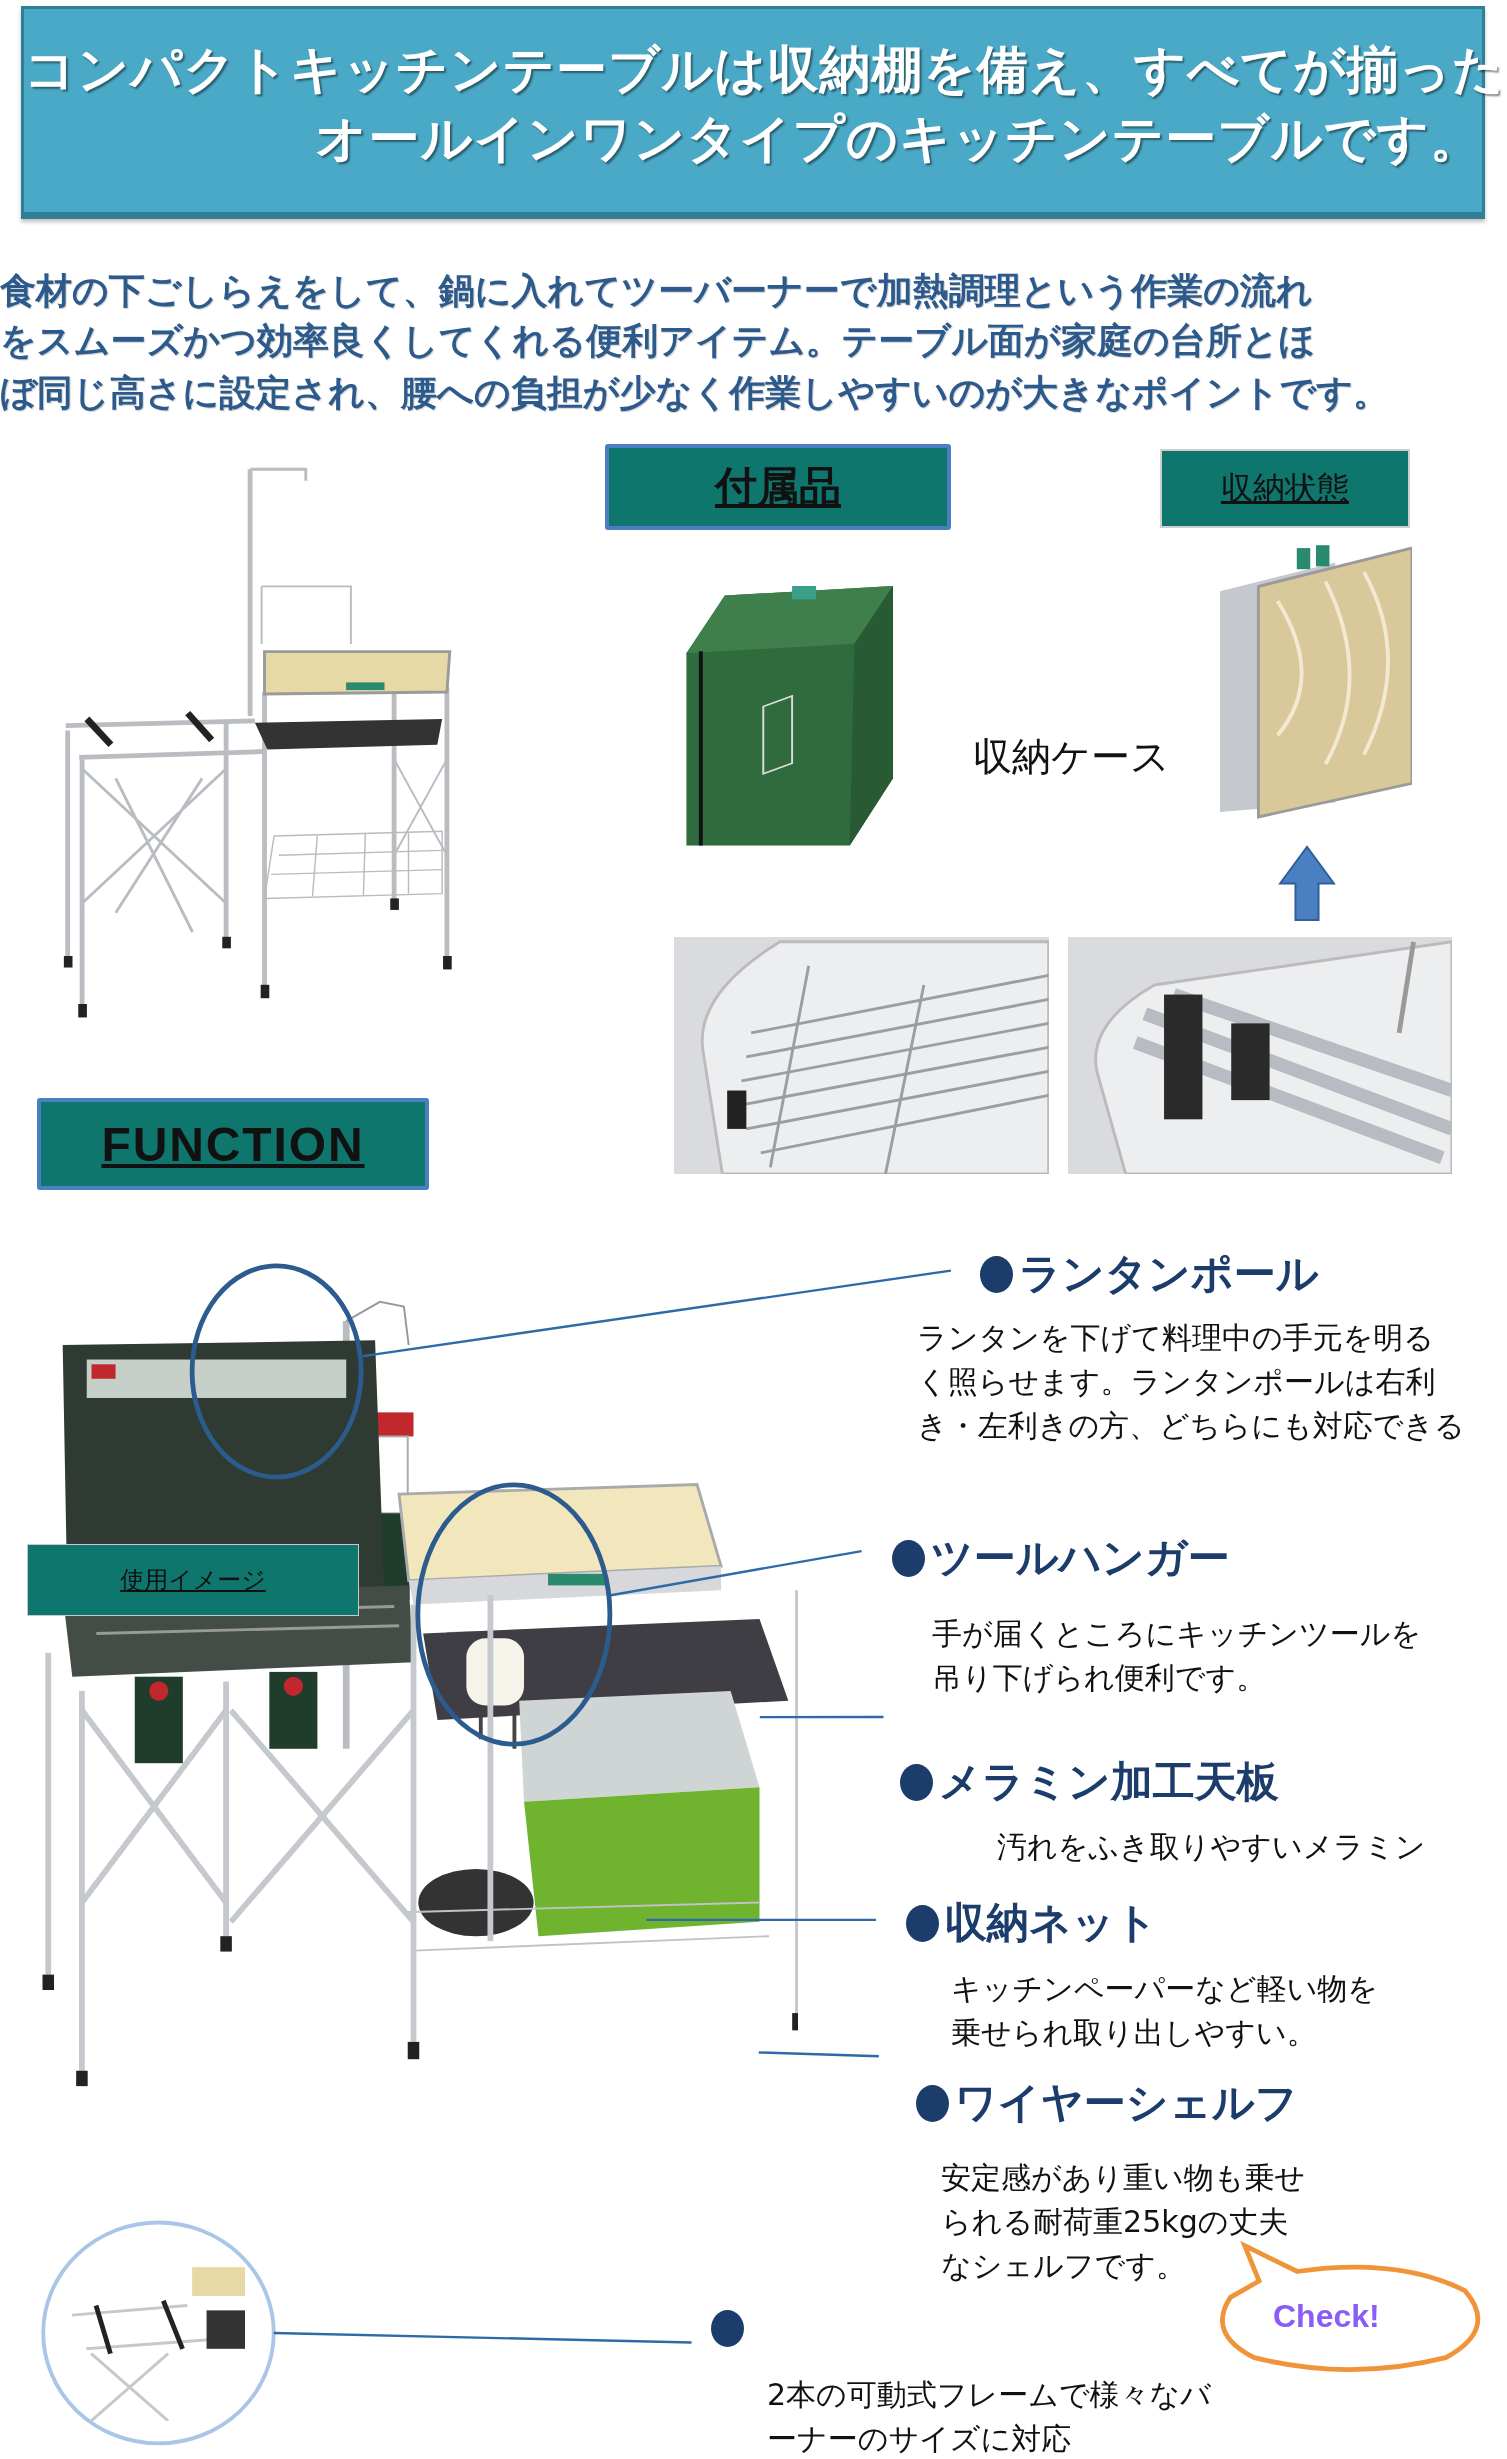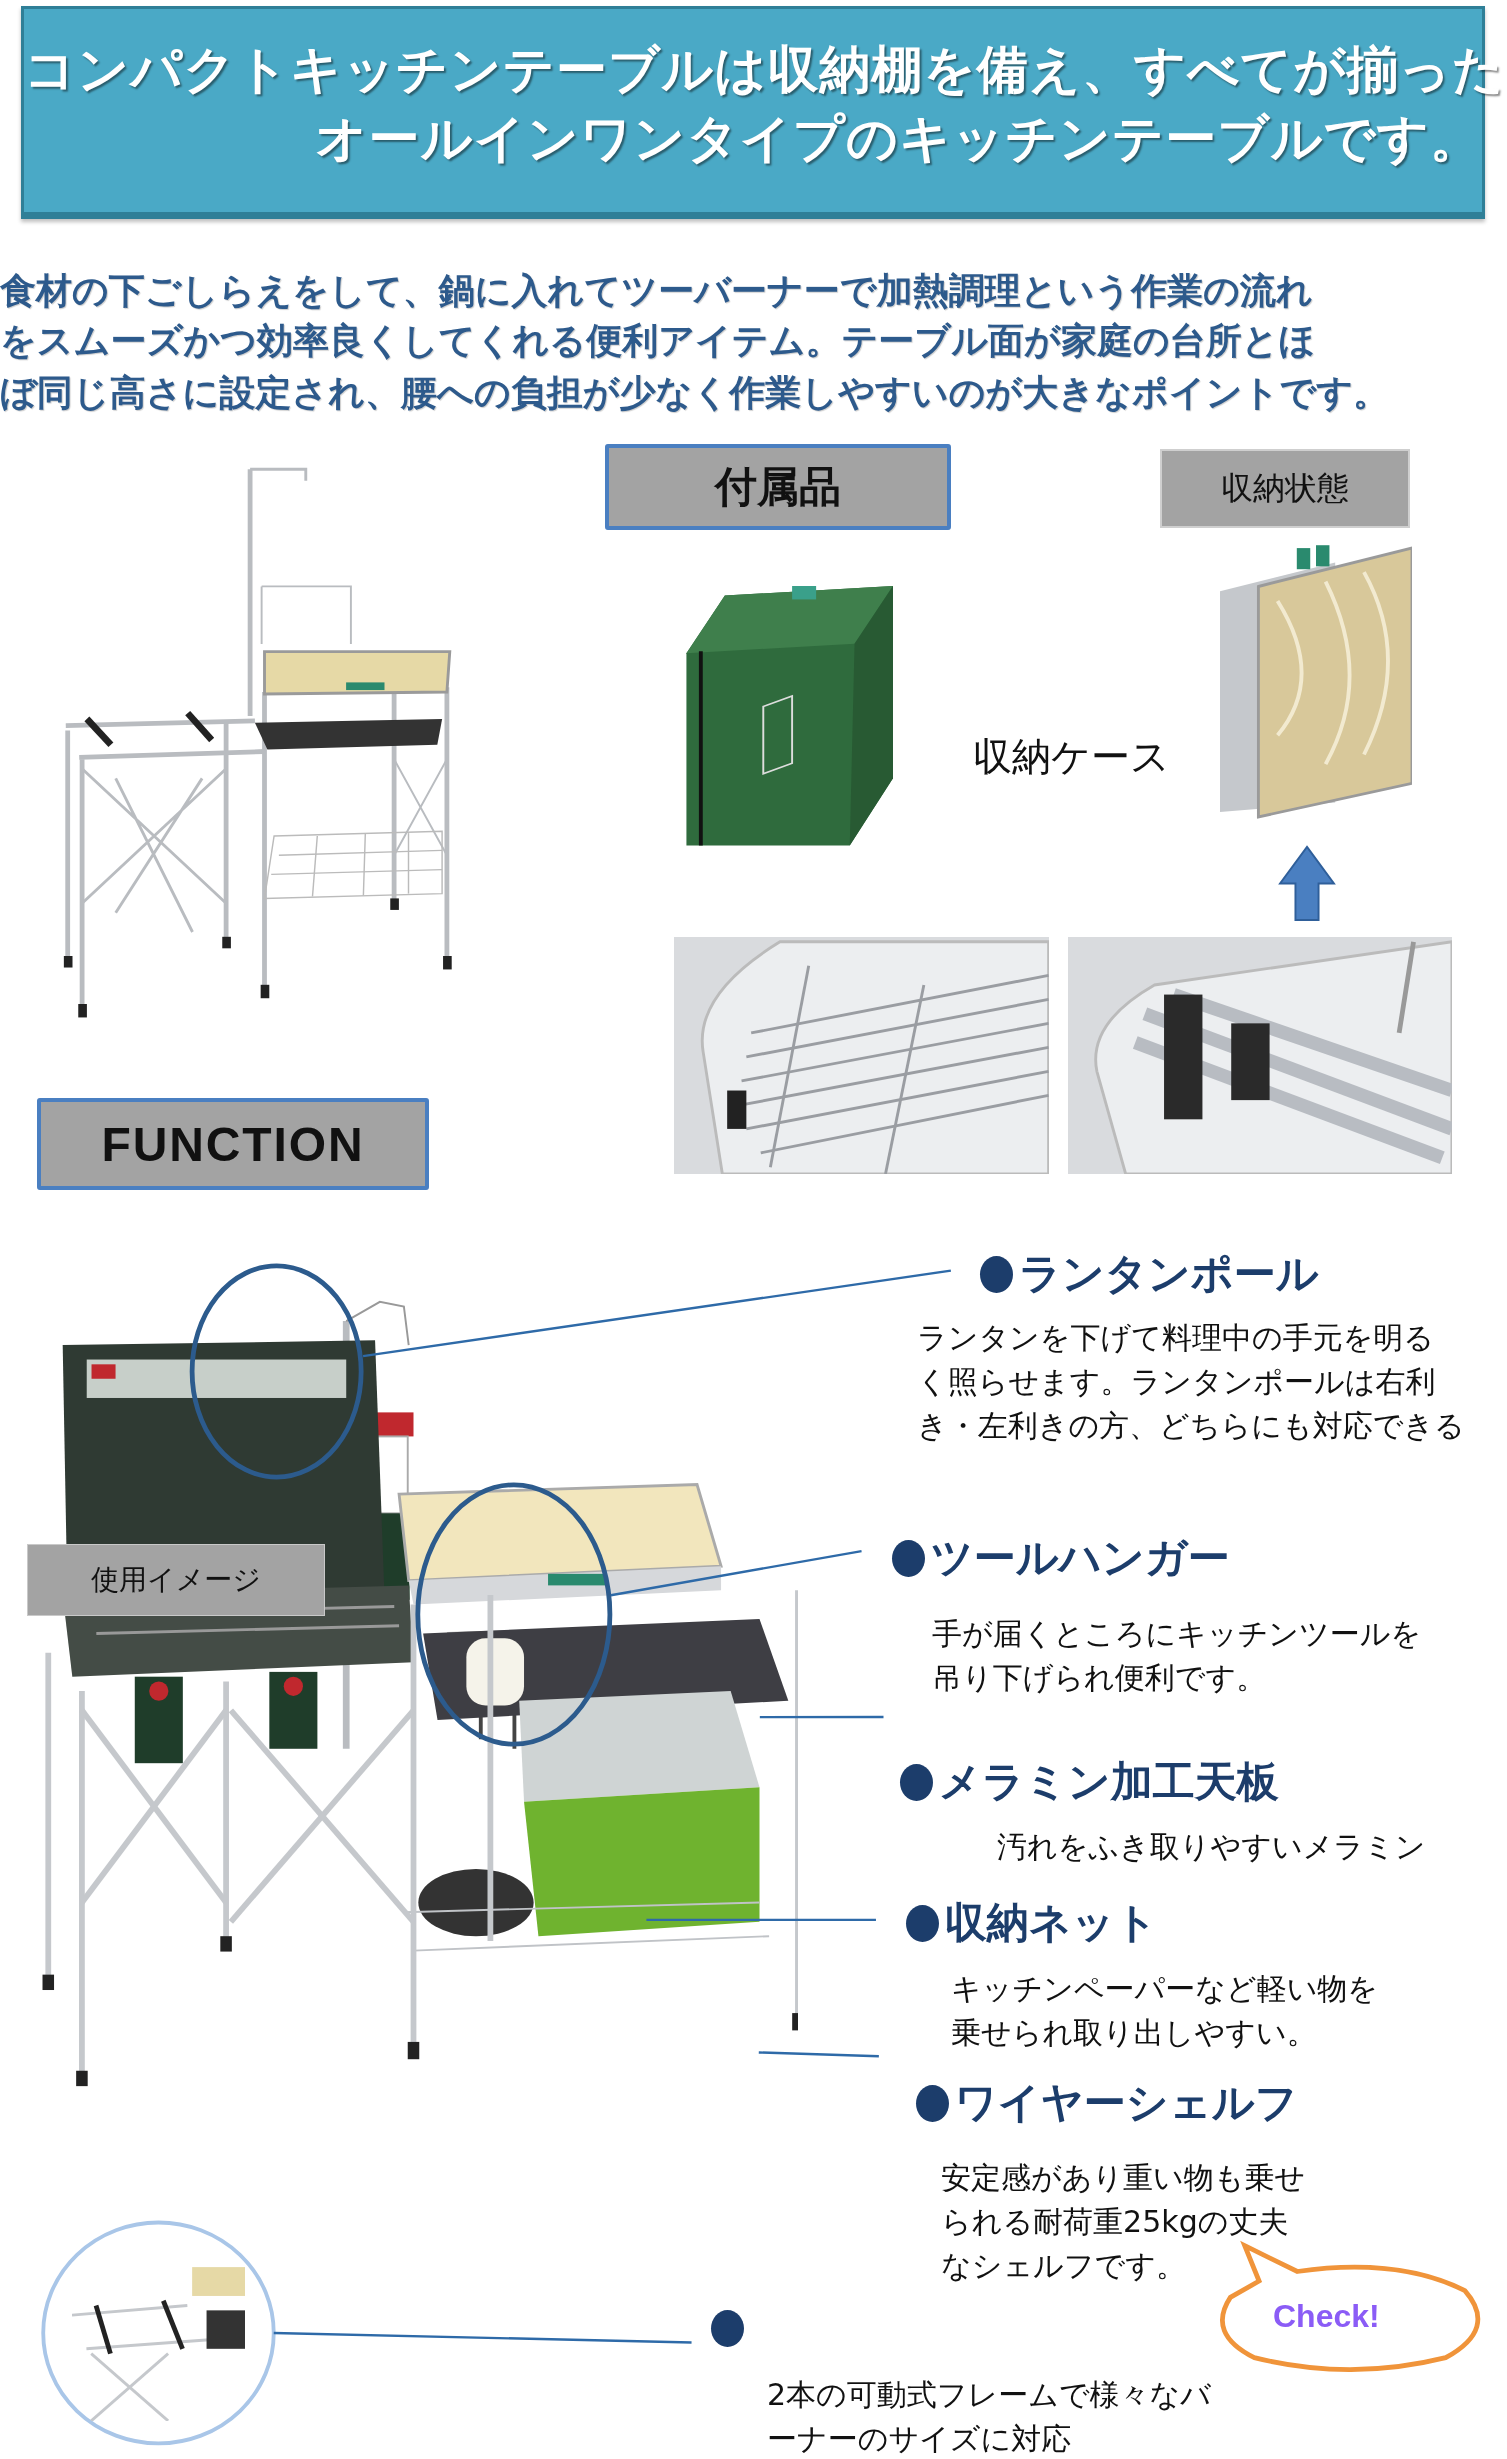--- a/index.html
+++ b/index.html
@@ -25,26 +25,26 @@
   
   .intro-line {
     left: 0; width: 1507px; text-align: left;
     color: #2d5a8c; font-weight: bold; font-size: 36px; white-space: nowrap;
     text-shadow: 1px 1px 1px rgba(0,0,0,0.2);
   }
 
   
   .box-label {
     display: flex; align-items: center; justify-content: center;
-    background: #a3a3a3; font-weight: bold; color: #111; white-space: nowrap;
+    background: #0f766e; font-weight: bold; color: #111; white-space: nowrap; text-decoration: underline;
   }
   .accessories-label { left: 605px; top: 444px; width: 346px; height: 86px; border: 4.8px solid #4a7fc1; border-radius: 2.9px; font-size: 42px; }
   .storage-label { left: 1160px; top: 449px; width: 250px; height: 79px; border: 2.9px solid #cfcfcf; font-size: 32px; font-weight: normal; }
   .function-label { left: 37px; top: 1098px; width: 392px; height: 92px; border: 4.8px solid #4a7fc1; border-radius: 2.9px; font-size: 48px; font-family: "Liberation Sans", sans-serif; letter-spacing: 1.9px; }
-  .usage-label { left: 27px; top: 1544px; width: 298px; height: 72px; border: 1.9px solid #c9c9c9; font-size: 28px; font-weight: normal; }
+  .usage-label { left: 27px; top: 1544px; width: 332px; height: 72px; border: 1.9px solid #c9c9c9; font-size: 24px; font-weight: normal; }
 
   .case-caption { left: 973px; top: 730px; font-size: 39px; white-space: nowrap; }
 
   
   .img-block { overflow: hidden; }
 
   
   .feat-title {
     color: #1c3d6b; font-weight: bold; font-size: 42px; white-space: nowrap;
     display: flex; align-items: center;

